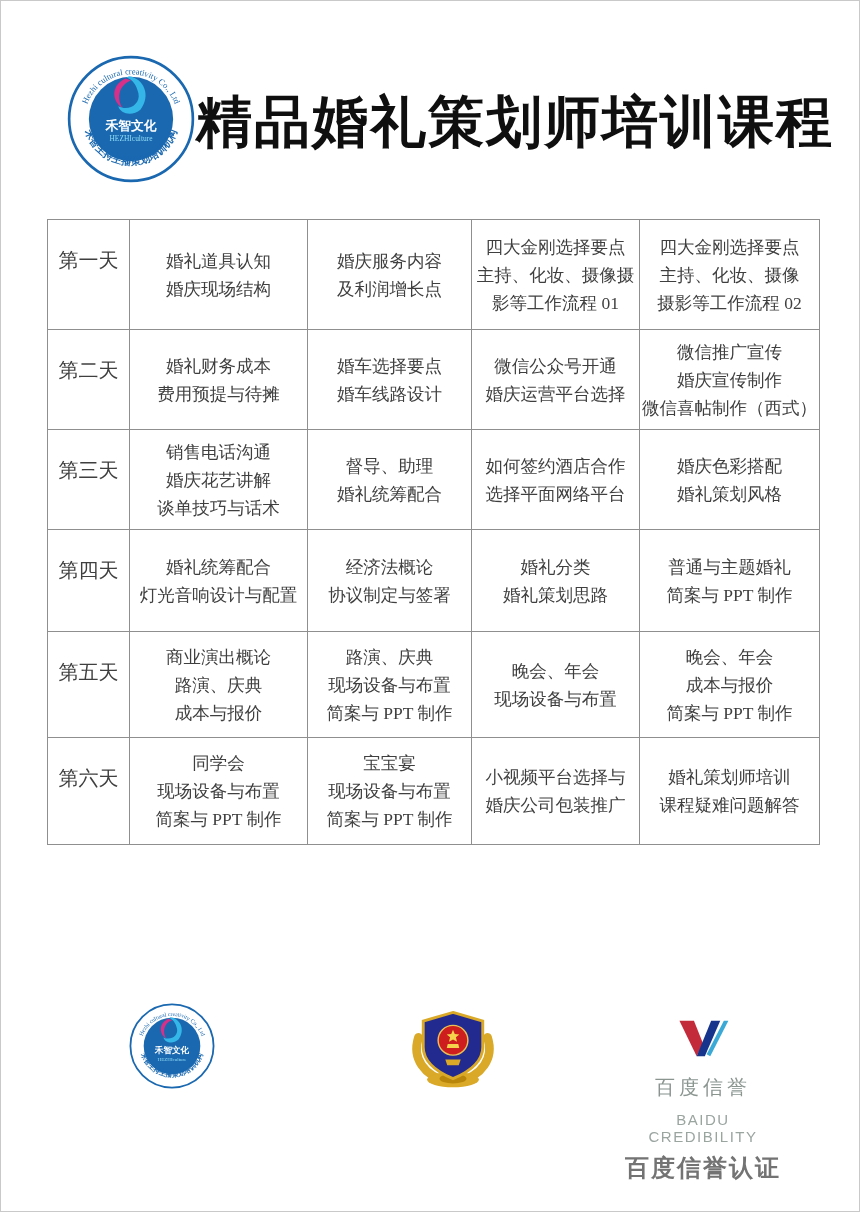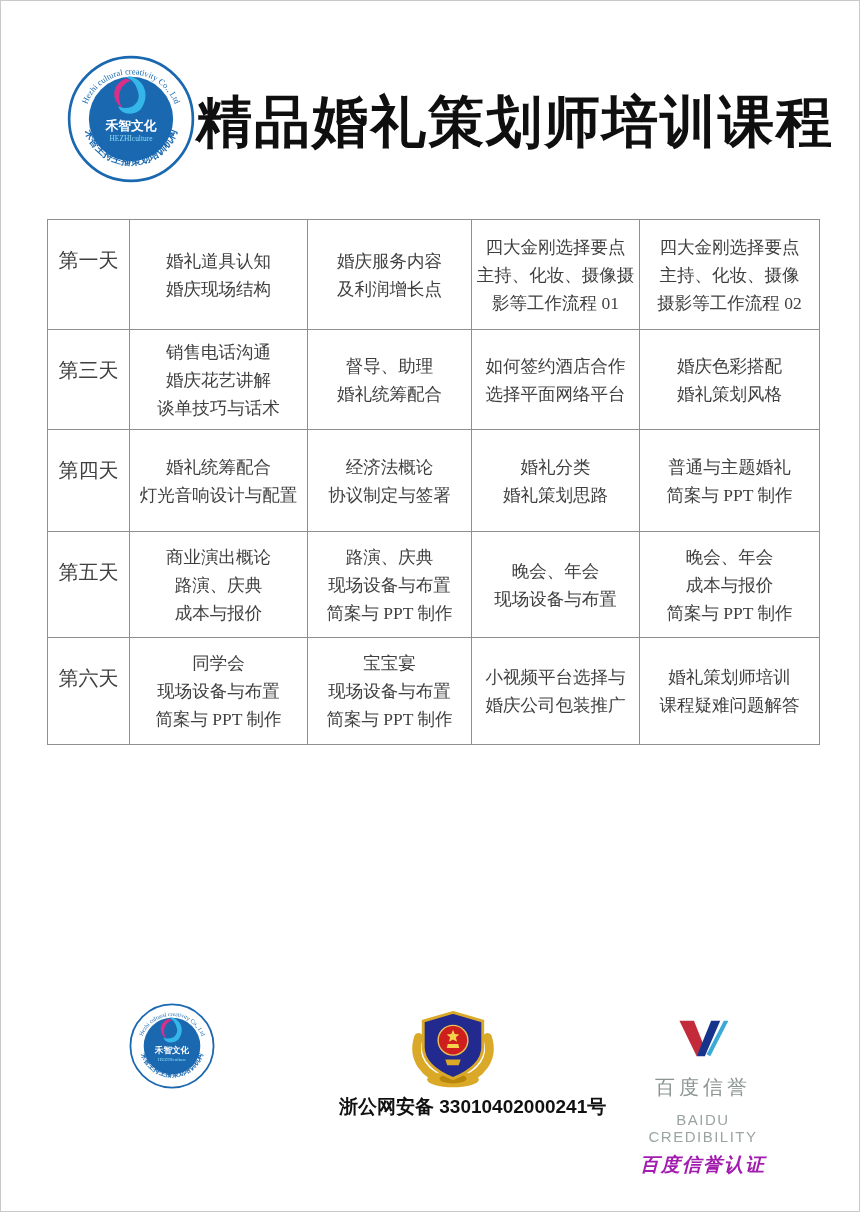--- a/index.html
+++ b/index.html
@@ -40,21 +40,21 @@
   .police-text {
     position:absolute; left:338px; top:1093px; width:230px; text-align:center;
     font-family:"Liberation Sans","DejaVu Sans",sans-serif; font-weight:bold;
     font-size:19px; color:#111; white-space:nowrap;
   }
   .baidu-block { position:absolute; left:622px; top:1012px; width:160px; text-align:center;
     font-family:"Liberation Sans","DejaVu Sans",sans-serif; }
   .baidu-v { width:58px; height:50px; display:block; margin:0 auto; }
   .baidu-cn { font-size:20px; color:#8a9590; letter-spacing:4px; margin-top:11px; }
   .baidu-en { font-size:15px; color:#9aa5a0; letter-spacing:1.5px; margin-top:10px; }
-  .baidu-cert { font-size:19px; font-weight:bold; color:#a21caf; letter-spacing:2px; margin-top:7px;font-style:italic; }
+  .baidu-cert { font-size:24px; font-weight:bold; color:#737373; letter-spacing:2px; margin-top:7px; }
 
   .ring-top-text   { font-size:8px; fill:#1a68b0; font-family:"Liberation Serif",serif; }
   .ring-bot-text   { font-size:9.5px; font-weight:bold; fill:#1a68b0; }
   .logo-cn-text    { font-size:12px; font-weight:bold; fill:#ffffff; }
   .logo-en-text    { font-size:7px; fill:#8fdcf5; }
 </style>
 </head>
 <body>
 
 <div class="page">
@@ -90,20 +90,32 @@
       <td>婚庆服务内容
 及利润增长点</td>
       <td>四大金刚选择要点
 主持、化妆、摄像摄
 影等工作流程 01</td>
       <td>四大金刚选择要点
 主持、化妆、摄像
 摄影等工作流程 02</td>
     </tr>
     <tr style="height:100px">
+      <td class="day-cell">第二天</td>
+      <td>婚礼财务成本
+费用预提与待摊</td>
+      <td>婚车选择要点
+婚车线路设计</td>
+      <td>微信公众号开通
+婚庆运营平台选择</td>
+      <td>微信推广宣传
+婚庆宣传制作
+微信喜帖制作（西式）</td>
+    </tr>
+    <tr style="height:100px">
       <td class="day-cell">第三天</td>
       <td>销售电话沟通
 婚庆花艺讲解
 谈单技巧与话术</td>
       <td>督导、助理
 婚礼统筹配合</td>
       <td>如何签约酒店合作
 选择平面网络平台</td>
       <td>婚庆色彩搭配
 婚礼策划风格</td>
@@ -166,21 +178,20 @@
     <path d="M14 36 C7 58 20 76 44 82" stroke="#d9a927" stroke-width="9" fill="none" stroke-linecap="round"></path>
     <path d="M86 36 C93 58 80 76 56 82" stroke="#d9a927" stroke-width="9" fill="none" stroke-linecap="round"></path>
     <ellipse cx="50" cy="80" rx="27" ry="8" fill="#d9a927"></ellipse>
     <ellipse cx="50" cy="79" rx="14" ry="5" fill="#b8860b"></ellipse>
     <path d="M50 10 L81 19 L81 46 Q81 66 50 79 Q19 66 19 46 L19 19 Z" fill="#232a8f" stroke="#d9a927" stroke-width="3"></path>
     <circle cx="50" cy="39" r="15.5" fill="#ce1e1e" stroke="#e8c258" stroke-width="1.5"></circle>
     <path d="M50 28 L51.8 32.6 L56.6 32.9 L53 36 L54.2 40.7 L50 38.1 L45.8 40.7 L47 36 L43.4 32.9 L48.2 32.6 Z" fill="#f5d34b"></path>
     <path d="M43.5 47 L56.5 47 L55.5 43 L44.5 43 Z" fill="#f5d34b"></path>
     <path d="M42 59 L58 59 L56 65 L44 65 Z" fill="#d9a927"></path>
   </svg>
-  <div class="police-text">浙公网安备 33010402000241号</div>
 
   <div class="baidu-block">
     <svg class="baidu-v" viewBox="0 0 64 54">
       <polygon points="6,8 22,8 32,33 25,47" fill="#c32a3a"></polygon>
       <polygon points="25,47 41,8 51,8 34,47" fill="#16348c"></polygon>
       <polygon points="55,8 60,8 40,47 36,45" fill="#3aa9d6"></polygon>
     </svg>
     <div class="baidu-cn">百度信誉</div>
     <div class="baidu-en">BAIDU CREDIBILITY</div>
     <div class="baidu-cert">百度信誉认证</div>

